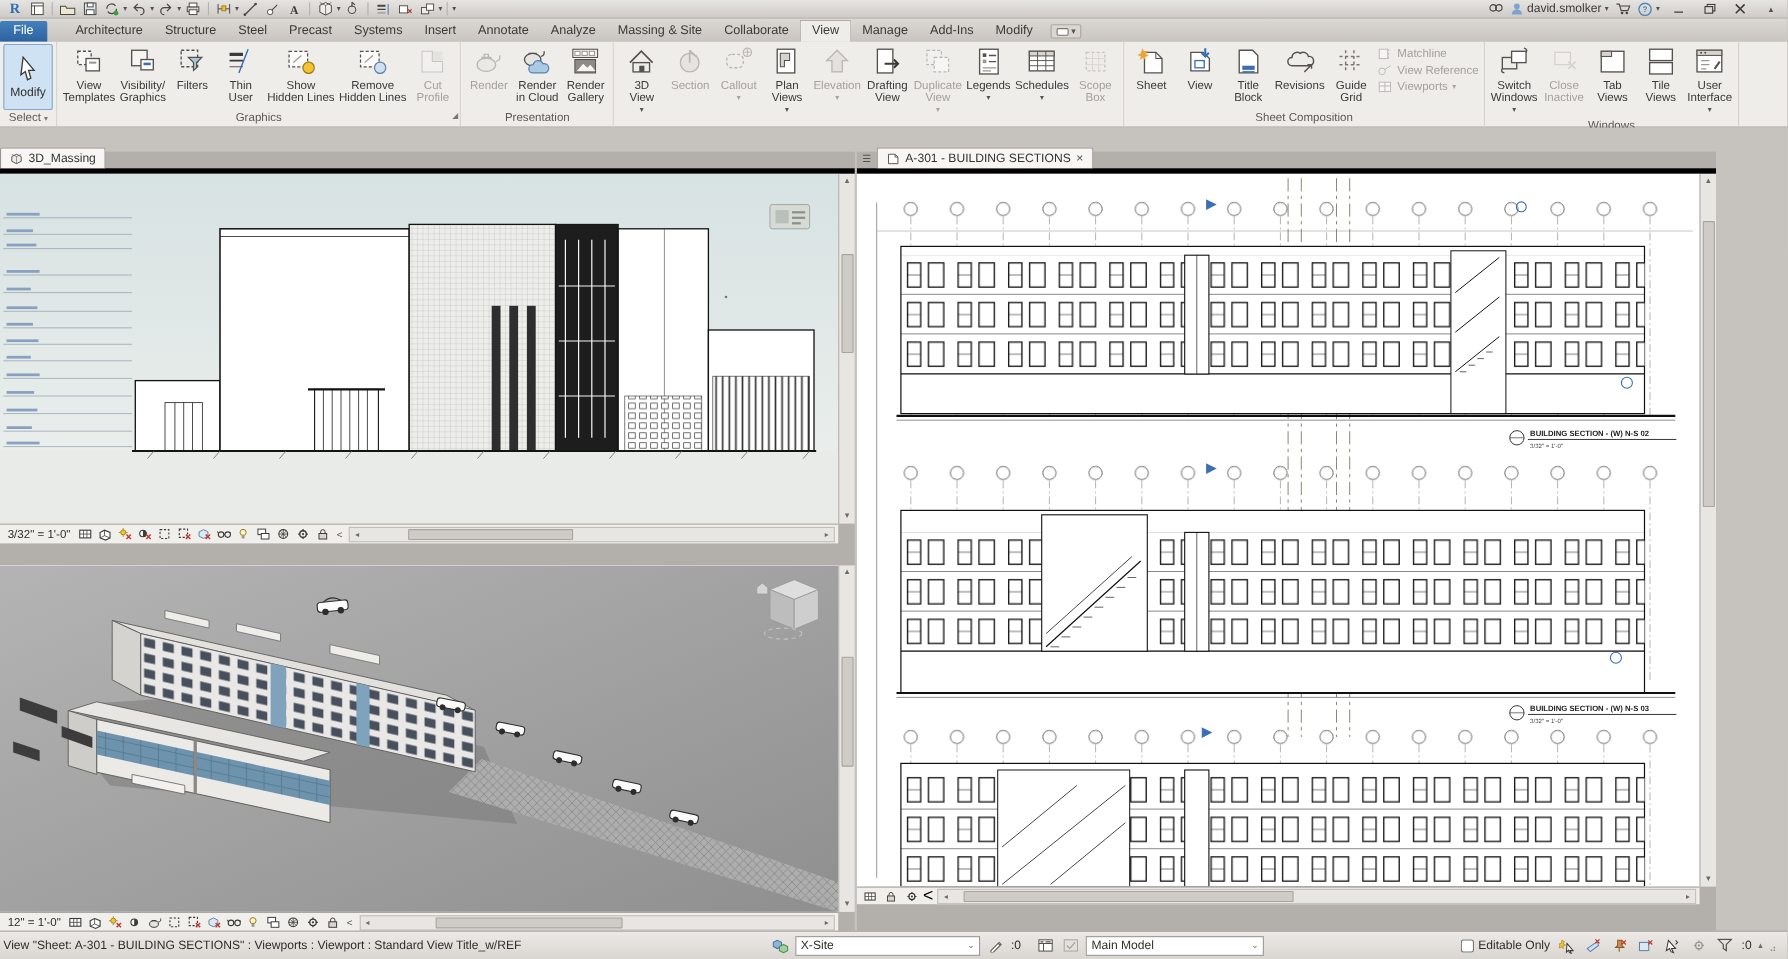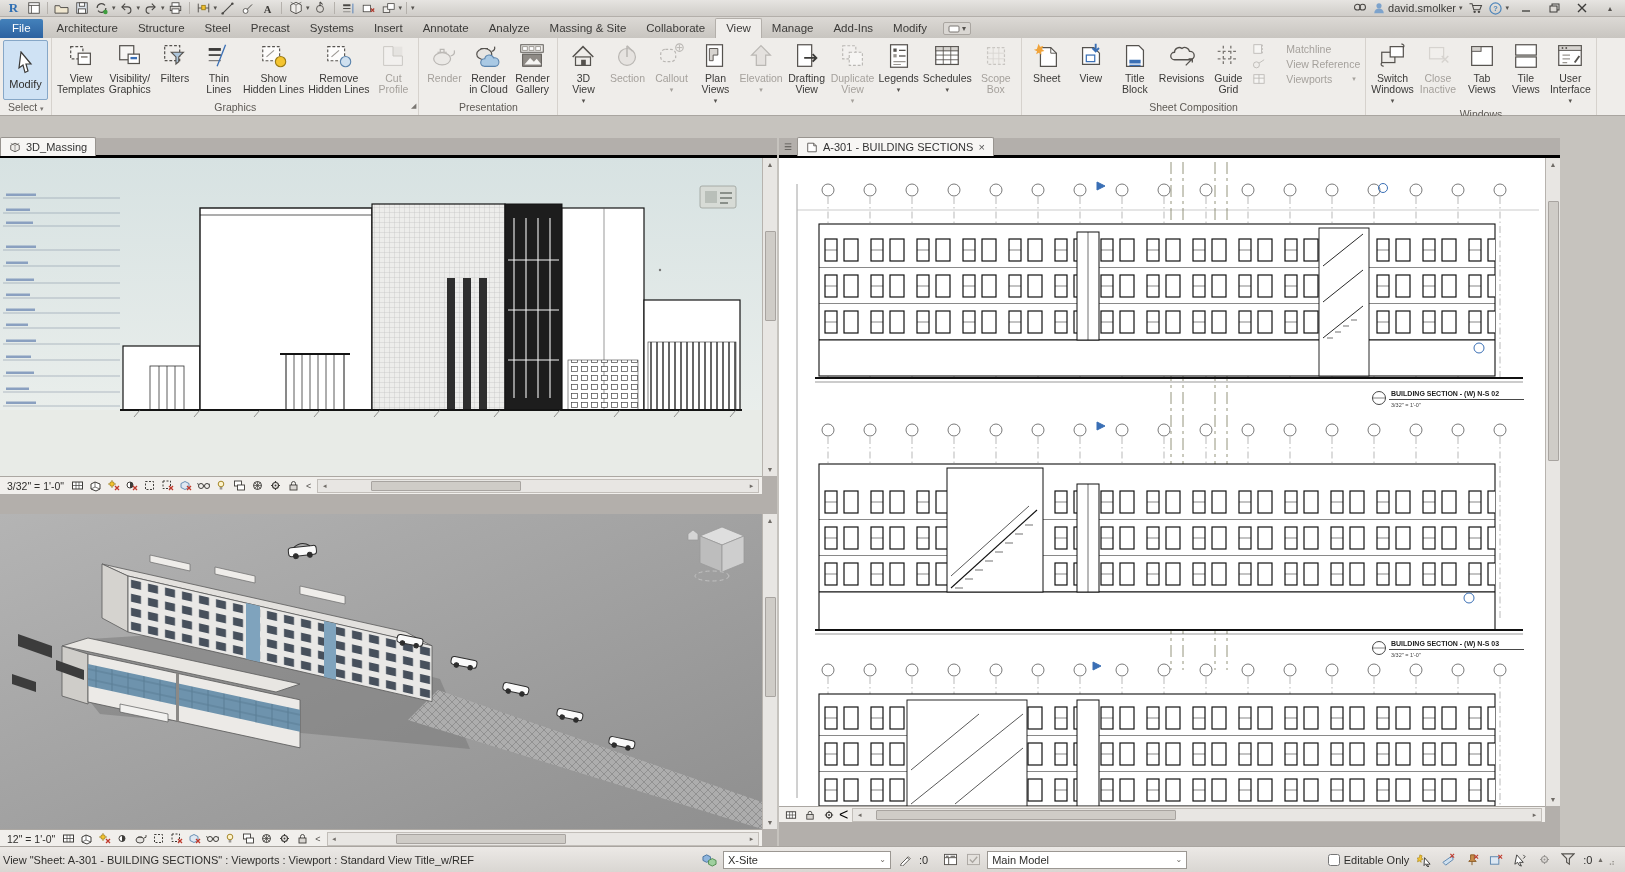--- a/index.html
+++ b/index.html
@@ -12,45 +12,45 @@
   .qat .sep{width:1px;height:12px;background:#b5b1ac;margin:0 3px}
   .qat .caret{font-size:7px;color:#55524e;cursor:pointer}
   #rlogo{font-weight:bold;font-size:13px;color:#2f6fb3;font-family:"Liberation Serif",serif}
   #wintitle{position:absolute;left:0;right:0;text-align:center;pointer-events:none;color:#3c3b39}
   .tbar-right{margin-left:auto;display:flex;align-items:center;gap:6px;padding-right:4px;z-index:2}
   .tbar-right .ti{display:flex;align-items:center;gap:3px;cursor:pointer;color:#3c3b39}
   .winbtn{width:22px;height:15px;display:flex;align-items:center;justify-content:center;cursor:pointer}
   
   #ribbontabs{position:absolute;top:17px;left:0;right:0;height:21px;background:linear-gradient(#dcd9d5,#c8c5c0);display:flex;align-items:flex-end;font-size:11.5px;color:#3b3a38}
   .rtab{padding:3px 10px 4px;cursor:pointer}
-  .rtab.file{background:linear-gradient(#4381bb,#2d62a0);color:#fff;border-radius:2px 2px 0 0;margin-right:4px;padding:3px 12px 4px}
+  .rtab.file{background:linear-gradient(#4381bb,#2d62a0);color:#fff;border-radius:2px 2px 0 0;margin-right:16px;padding:3px 12px 4px}
   .rtab.active{background:#efedea;border:1px solid #b3afaa;border-bottom:none;border-radius:2px 2px 0 0}
   .rtab-opt{margin-left:6px;display:flex;align-items:center;gap:2px;font-size:8px;color:#55524e;border:1px solid #aaa6a1;border-radius:2px;padding:1px 4px;background:#dad7d3;cursor:pointer;margin-bottom:3px}
   
   #ribbon{position:absolute;top:38px;left:0;right:0;height:78px;background:#efedea;border-bottom:1px solid #a9a5a0;display:flex}
   .panel{display:flex;flex-direction:column;border-right:1px solid #d6d2cd;height:100%}
   .pbody{flex:1;display:flex;align-items:flex-start;padding:2px 3px 0}
   .pcap{height:15px;font-size:10.5px;color:#5d5954;text-align:center;line-height:14px;position:relative;white-space:nowrap;padding:0 8px}
   .pcap .launch{position:absolute;right:2px;bottom:2px;font-size:7px;color:#7a7672;cursor:pointer}
   .pcap .capdrop{font-size:7px;color:#7a7672}
   .rb{display:flex;flex-direction:column;align-items:center;min-width:44px;padding:1px 2px;font-size:10.5px;line-height:11px;text-align:center;color:#3b3a38;cursor:pointer;border-radius:2px}
   .rb .ic{width:30px;height:30px;margin-bottom:2px}
   .rb .lbl{white-space:pre-line}
   .rb.drop::after{content:"▾";font-size:7px;color:#55524e;margin-top:0px}
   .rb.dis{color:#a5a19c;cursor:default}
   .rb.dis svg{opacity:.45}
   .rb.dis.drop::after{color:#a5a19c}
   .modbtn{width:46px;height:60px;background:#cfe2f4;border:1px solid #86a7c7;border-radius:2px;display:flex;flex-direction:column;align-items:center;justify-content:center;gap:3px;font-size:11px;color:#2f2e2c;cursor:pointer}
   .rstack{display:flex;flex-direction:column;justify-content:flex-start;gap:3px;padding:3px 2px}
-  .rs{display:flex;align-items:center;gap:20px;font-size:10.5px;color:#a5a19c;cursor:default;white-space:nowrap}
+  .rs{display:flex;align-items:center;gap:4px;font-size:10.5px;color:#a5a19c;cursor:default;white-space:nowrap}
   .rs svg{opacity:.45}
   
   #workspace{position:absolute;top:116px;left:0;right:0;bottom:26px;background:#c6c3be}
   .pane{position:absolute;background:#b3afab}
-  .vtabbar{position:absolute;top:0;left:0;right:0;height:20px;background:#b3afab;display:flex;align-items:center;font-size:11px;color:#333;border-bottom:3px solid #000000}
+  .vtabbar{position:absolute;top:0;left:0;right:0;height:20px;background:#b3afab;display:flex;align-items:flex-end;font-size:11px;color:#333;border-bottom:5px solid #000000}
   .vtab{background:#f7f6f4;border:1px solid #98948f;border-bottom:none;border-radius:2px 2px 0 0;height:19px;display:flex;align-items:center;gap:5px;padding:0 8px;cursor:pointer}
   .vtab .x{font-size:11px;color:#555;cursor:pointer}
   .tabmenu{width:18px;height:19px;display:flex;align-items:center;justify-content:center;color:#55524e;font-size:9px;cursor:pointer}
   .canvas{position:absolute;left:0;background:#fff;cursor:crosshair}
   .vcb{position:absolute;left:0;height:18px;background:#f1efec;border-top:1px solid #aba7a2;display:flex;align-items:center;font-size:10.5px;color:#2f2e2c;gap:1px;padding:0 3px}
   .vci{width:17px;height:15px;display:flex;align-items:center;justify-content:center;cursor:pointer}
   .vcb .chev{font-size:9px;color:#55524e;padding:0 3px;cursor:pointer}
   .vcb .scale{padding:0 4px;cursor:pointer;white-space:nowrap}
   .hscroll{flex:1;height:14px;background:#e8e6e3;border:1px solid #c2beb9;display:flex;align-items:center;margin-left:2px}
   .hscroll .ar{width:13px;text-align:center;font-size:7px;color:#6f6b66;cursor:pointer}
@@ -367,21 +367,21 @@
           <span class="lbl">Filters</span>
         </div>
       <div class="rb">
           <svg class="ic" viewBox="0 0 32 32">
             <path d="M5,9h13" stroke="#3b3a38" stroke-width="3"></path>
             <path d="M5,15h13" stroke="#3b3a38" stroke-width="1.8"></path>
             <path d="M5,21h13" stroke="#3b3a38" stroke-width=".8"></path>
             <path d="M23,4L14,27" stroke="#3a6fb5" stroke-width="1.4"></path>
           </svg>
           <span class="lbl">Thin
-Lines</span>
+User</span>
         </div>
       <div class="rb">
           <svg class="ic" viewBox="0 0 32 32">
             <rect x="4" y="6" width="18" height="15" fill="#fdfcfb" stroke="#55524e" stroke-width="1.2" stroke-dasharray="3 2"></rect>
             <path d="M8,17l8-7" stroke="#9a9691" stroke-width="1.2"></path>
             <circle cx="23" cy="22" r="5.5" fill="#f4c430" stroke="#9c7c16" stroke-width="1.2"></circle>
           </svg>
           <span class="lbl">Show
 Hidden Lines</span>
         </div>
@@ -1203,21 +1203,21 @@
         <path d="M1.5,5h13M6,5v7.5" stroke="#55524e"></path>
         <path d="M3,3.5h3M8,3.5h5" stroke="#55524e" stroke-width="1.2"></path>
       </svg>
     </span>
   <span class="sbi">
       <svg width="15" height="13" viewBox="0 0 16 14">
         <rect x="1.5" y="1.5" width="13" height="11" fill="#e4e1dd" stroke="#aaa6a1"></rect>
         <path d="M4,7l3,3 5,-6" fill="none" stroke="#aaa6a1" stroke-width="1.4"></path>
       </svg>
     </span>
-  <div class="sel" style="width:200px">
+  <div class="sel" style="width:162px">
       <span>Main Model</span>
       <span class="chv">⌄</span>
     </div>
   <div class="sb-right">
     <label class="cbx">
         <input type="checkbox" style="">
         <span>Editable Only</span>
       </label>
     <span class="sbi">
         <svg width="15" height="14" viewBox="0 0 16 15">

